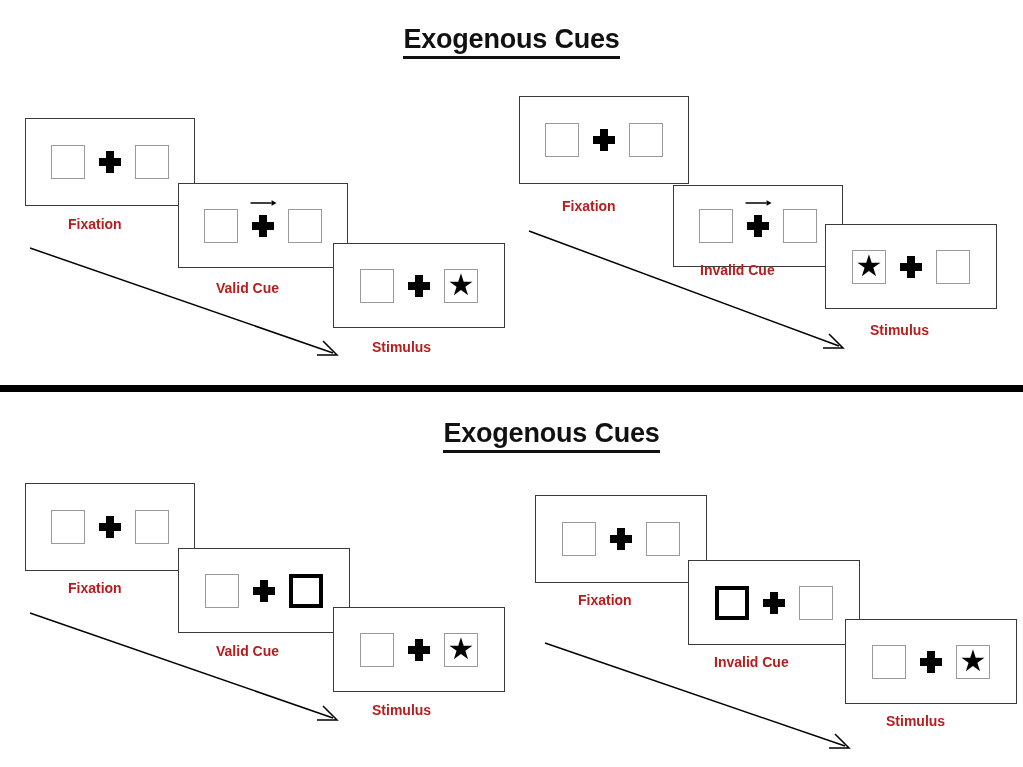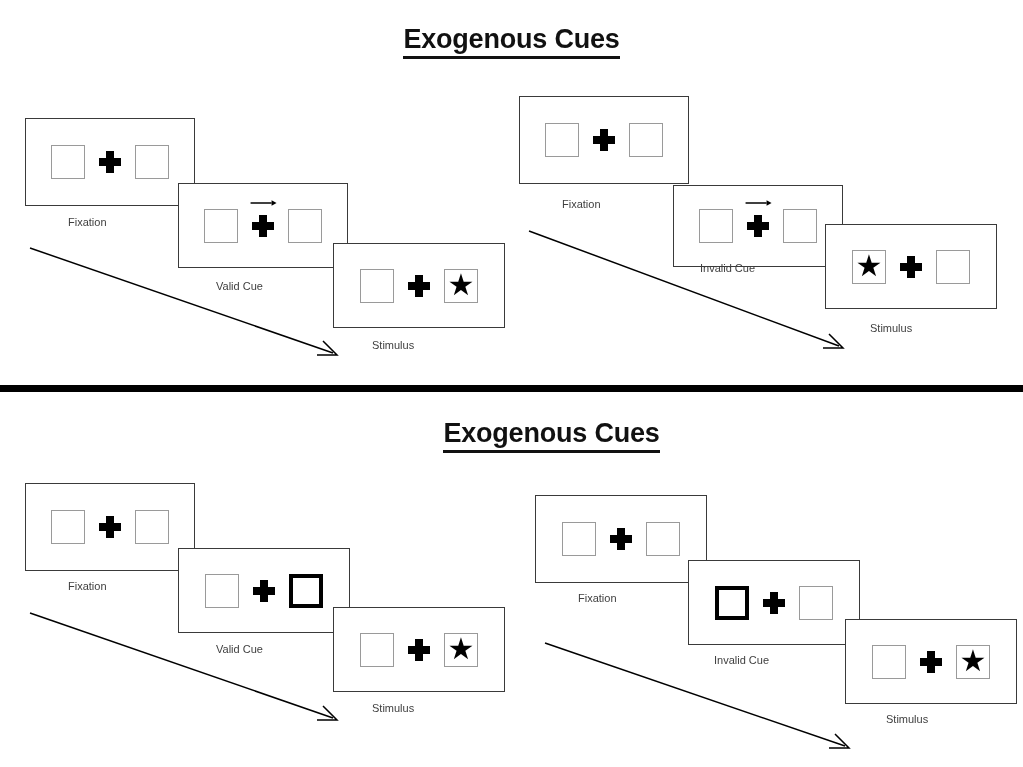--- a/index.html
+++ b/index.html
@@ -110,23 +110,23 @@
     top: -17px;
     left: 50%;
     transform: translateX(-48%);
     width: 28px;
     height: 10px;
   }
 
   
   .stage-label {
     position: absolute;
-    font-weight: normal;
-    font-size: 11px;
-    color: #404040;
+    font-weight: bold;
+    font-size: 14px;
+    color: #b91c1c;
     white-space: nowrap;
   }
 
   
   .time-arrow {
     position: absolute;
     pointer-events: none;
   }
 </style>
 </head>

